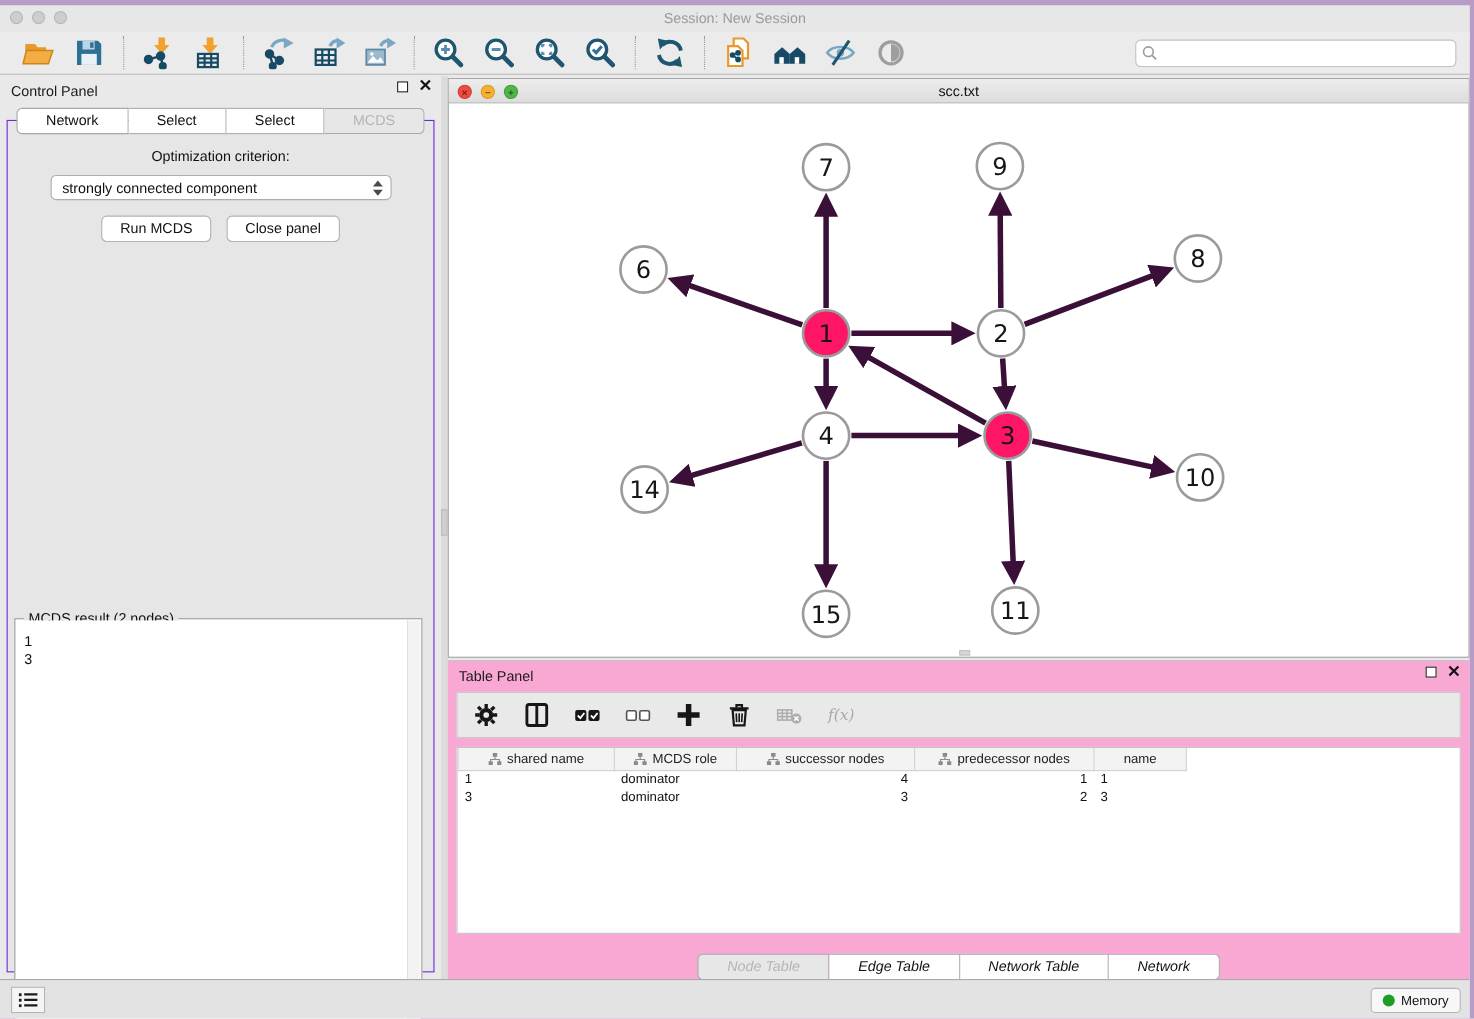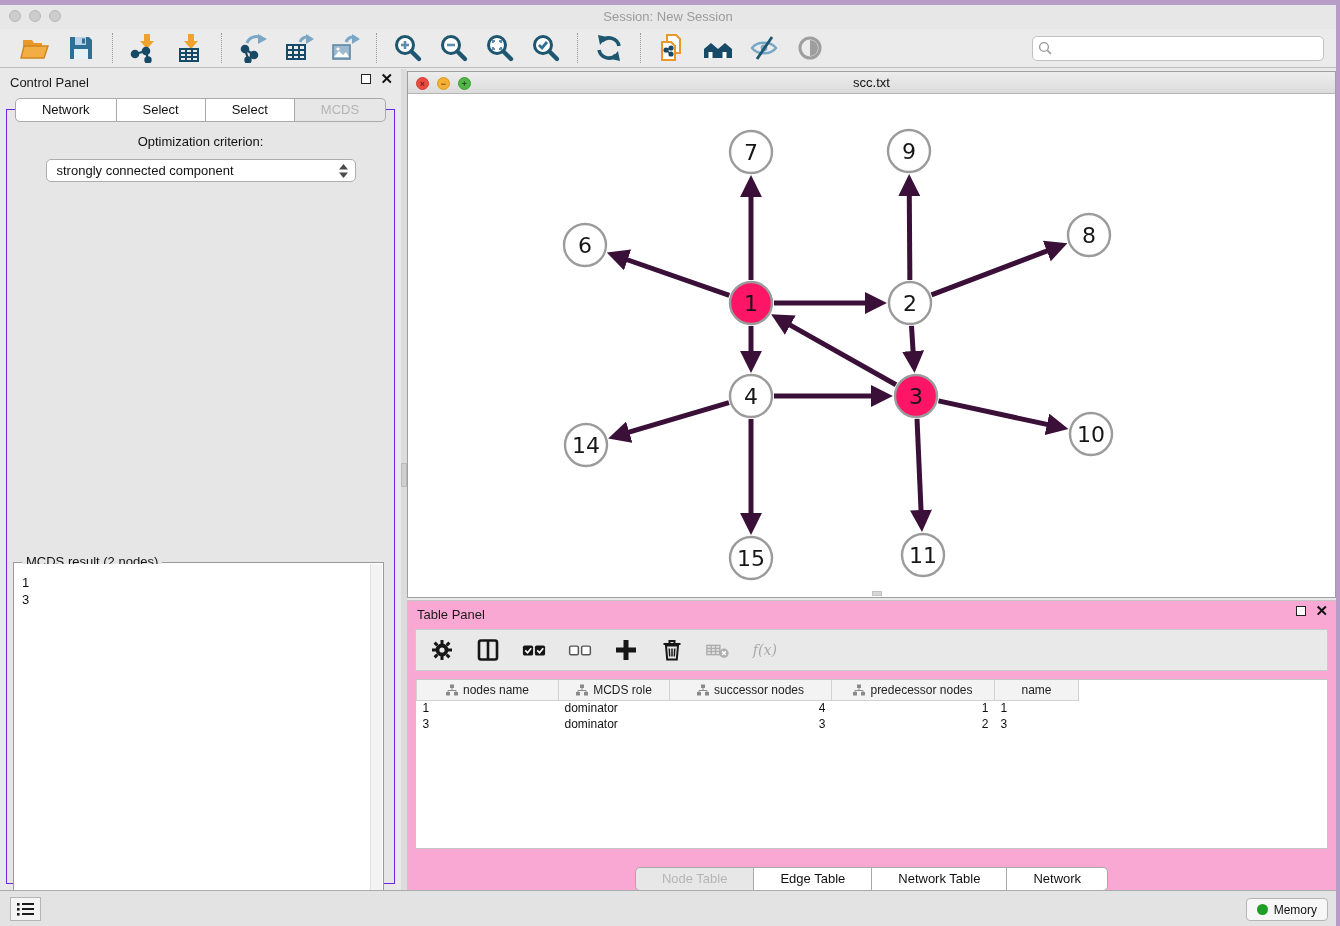--- a/index.html
+++ b/index.html
@@ -69,21 +69,21 @@
   .tp-toolbar { position:absolute; left:8px; right:8px; top:28px; height:42px; background:#e9e9e9; border:1px solid #c9c9c9; display:flex; align-items:center; padding:0 14px; gap:22px; }
   .tp-tb-btn { background:none; border:none; cursor:pointer; display:flex; align-items:center; }
   .tp-tb-btn svg { width:24px; height:24px; }
   .tp-tb-btn.disabled { cursor:default; }
   .table-wrap { position:absolute; left:8px; right:8px; top:78px; height:170px; background:#fff; border:1px solid #c4c4c4; overflow:hidden; }
   table.node-table { border-collapse:collapse; font-size:12px; }
   .node-table th { background:#f3f3f3; border:1px solid #d2d2d2; border-top:none; font-weight:normal; color:#222; height:20px; padding:0 4px; }
   .node-table th .th-inner { display:flex; align-items:center; justify-content:center; gap:5px; }
   .node-table td { height:16px; padding:0 6px; color:#111; border:none; }
   .num-cell { text-align:right; }
-  .tp-tabs { position:absolute; left:0; right:0; top:266px; display:flex; justify-content:center; }
+  .tp-tabs { position:absolute; left:0; right:0; top:266px; display:flex; justify-content:center;font-style:italic; }
   .statusbar { position:absolute; left:0; right:0; bottom:0; height:36px; background:#e3e3e3; border-top:1px solid #ababab; }
   .list-btn { position:absolute; left:10px; top:6px; width:31px; height:24px; background:#f5f5f5; border:1px solid #b5b5b5; display:flex; align-items:center; justify-content:center; cursor:pointer; }
   .memory-btn { position:absolute; right:8px; top:7px; height:23px; background:#f7f7f7; border:1px solid #b5b5b5; border-radius:4px; display:flex; align-items:center; gap:6px; padding:0 10px; font-size:12px; color:#111; cursor:pointer; }
   .mem-dot { width:11px; height:11px; border-radius:50%; background:#1e9e24; }
 </style>
 </head>
 <body>
 
 <div class="desktop">
   <div class="window">
@@ -279,20 +279,24 @@
           <span class="tab selected">MCDS</span>
         </div>
         <div class="cp-body">
           <div class="opt-label">Optimization criterion:</div>
           <div class="criterion-select">
             <span>strongly connected component</span>
             <svg class="stepper" viewBox="0 0 11 16">
                 <polygon points="5.5,1 10,6.5 1,6.5" fill="#4a4a4a"></polygon>
                 <polygon points="5.5,15 10,9.5 1,9.5" fill="#4a4a4a"></polygon>
               </svg>
+          </div>
+          <div class="btn-row">
+            <button class="mac-btn">Run MCDS</button>
+            <button class="mac-btn">Close panel</button>
           </div>
           <div class="result-box">
             <span class="result-legend">MCDS result (2 nodes)</span>
             <div class="result-area">
               <div>1</div>
               <div>3</div>
             </div>
             <div class="result-scrollbar"></div>
           </div>
         </div>
@@ -478,21 +482,21 @@
                 <th>
                     <span class="th-inner">
                       <svg width="12" height="12" viewBox="0 0 12 12">
                         <g fill="#8a8a8a">
                           <rect x="4" y="0.5" width="4" height="3.5"></rect>
                           <rect x="0" y="8" width="4" height="3.5"></rect>
                           <rect x="8" y="8" width="4" height="3.5"></rect>
                         </g>
                         <path d="M6,4 v2 M2,8 V6.5 h8 V8" stroke="#8a8a8a" fill="none"></path>
                       </svg>
-                      <span>nodes name</span>
+                      <span>shared name</span>
                     </span>
                   </th>
                 <th>
                     <span class="th-inner">
                       <svg width="12" height="12" viewBox="0 0 12 12">
                         <g fill="#8a8a8a">
                           <rect x="4" y="0.5" width="4" height="3.5"></rect>
                           <rect x="0" y="8" width="4" height="3.5"></rect>
                           <rect x="8" y="8" width="4" height="3.5"></rect>
                         </g>

